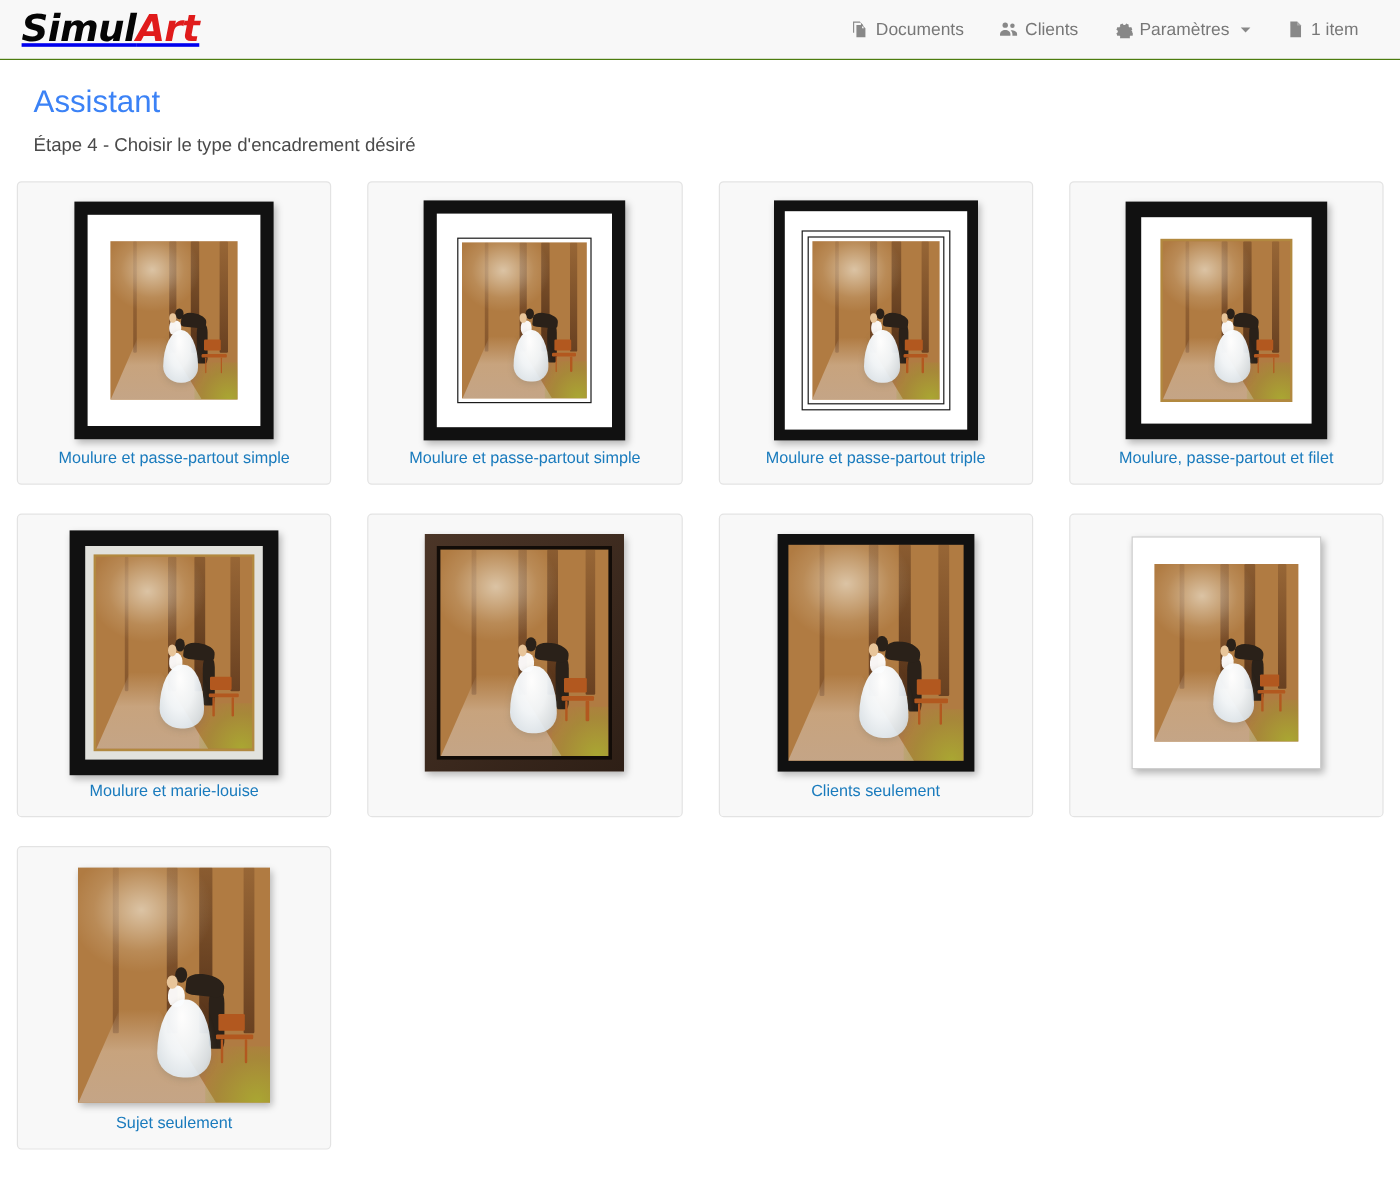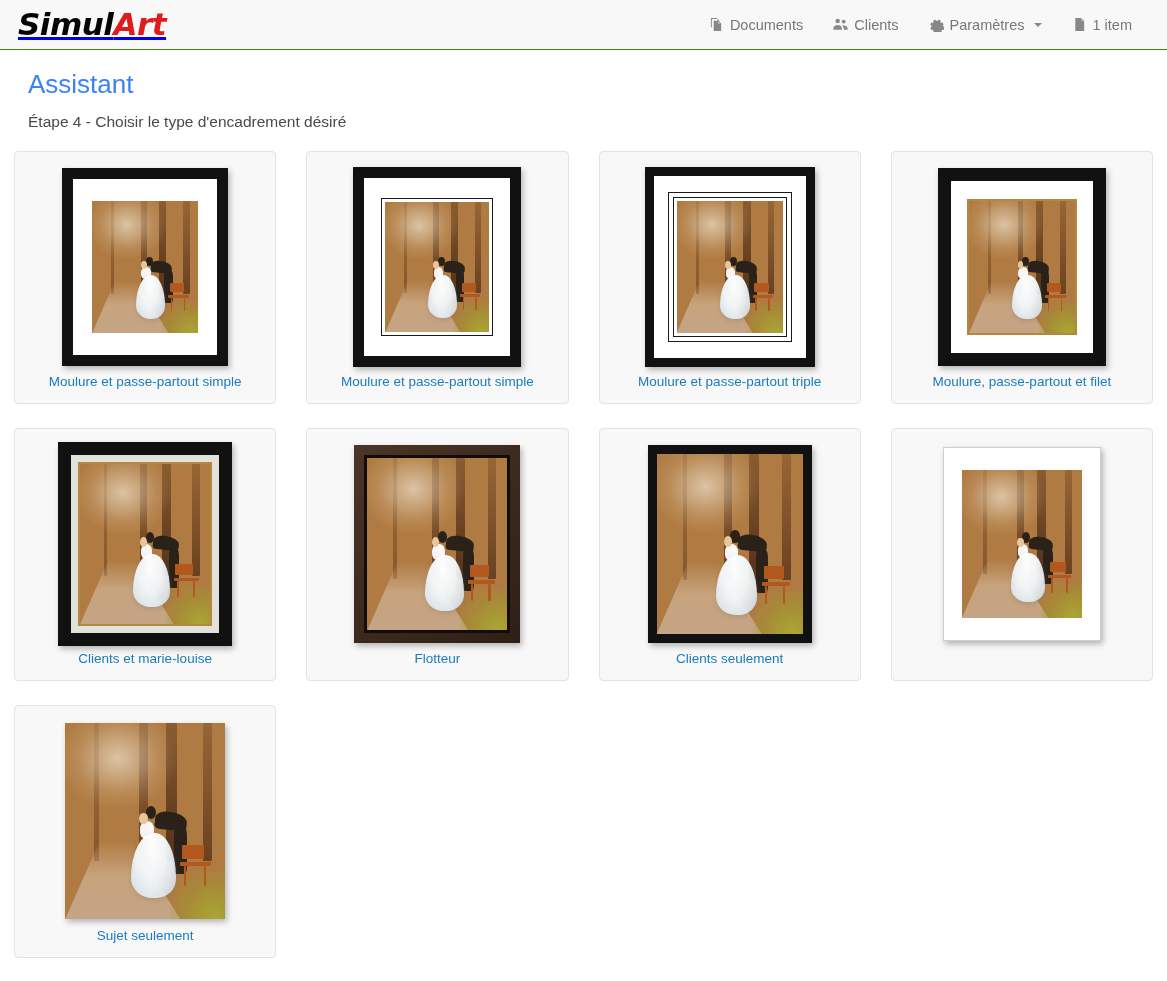--- a/index.html
+++ b/index.html
@@ -423,21 +423,21 @@
                   <i class="bn2"></i>
                   <i class="bn3"></i>
                   <i class="bn4"></i>
                 </span>
               <span class="haze"></span>
             </div>
           </div>
         </div>
       </div>
     </div>
-    <div class="card-label">Clients et marie-louise</div>
+    <div class="card-label">Moulure et marie-louise</div>
   </div>
 
   <div class="card">
     <div class="thumb-wrap">
       <div class="frame" style="padding:10px; background:linear-gradient(135deg,#4b3527,#2e1f16);">
         <div style="padding:3px; background:#120c08;">
           <div class="photo" style="width:140px;height:172px;">
             <span class="trunk t4"></span>
               <span class="trunk t1"></span>
               <span class="trunk t2"></span>
@@ -454,21 +454,20 @@
                 <i class="bn1"></i>
                 <i class="bn2"></i>
                 <i class="bn3"></i>
                 <i class="bn4"></i>
               </span>
             <span class="haze"></span>
           </div>
         </div>
       </div>
     </div>
-    <div class="card-label">Flotteur</div>
   </div>
 
   <div class="card">
     <div class="thumb-wrap">
       <div class="frame" style="padding:9px; background:#111;">
         <div class="photo" style="width:146px;height:180px;">
           <span class="trunk t4"></span>
             <span class="trunk t1"></span>
             <span class="trunk t2"></span>
             <span class="trunk t3"></span>

